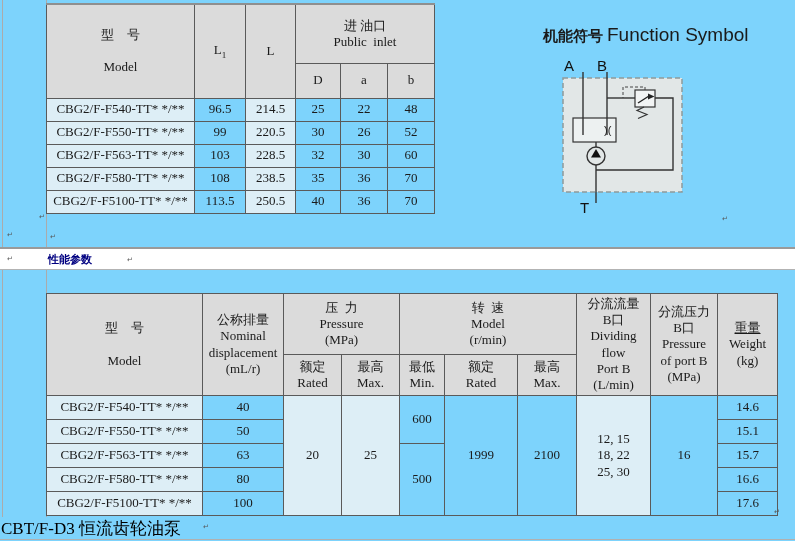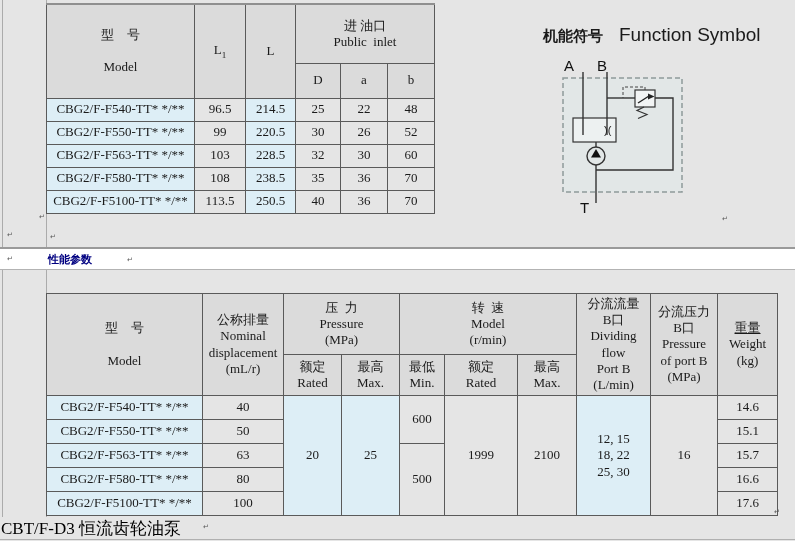--- a/index.html
+++ b/index.html
@@ -1,34 +1,34 @@
 <!DOCTYPE html>
 <html><head>
 <meta charset="utf-8">
 <style>
   html,body{margin:0;padding:0;background:#fff;}
-  #page{position:relative;width:795px;height:541px;background:#e5e5e5;overflow:hidden;
+  #page{position:relative;width:795px;height:541px;background:#7dd3fc;overflow:hidden;
         font-family:"Liberation Serif","DejaVu Serif",serif;color:#1a1a1a;}
   .vline{position:absolute;width:1px;background:#ababab;}
   .doc-table{border-collapse:collapse;table-layout:fixed;font-size:13px;}
   .doc-table td{border:1px solid #5a5a5a;text-align:center;vertical-align:middle;
                 padding:0;white-space:pre-wrap;line-height:1.24;overflow:hidden;}
   .gray{background:#dbdbdb;}
   .blue{background:#ddeef6;}
   .tblwrap{position:absolute;}
   .t1{border-top:2px solid #8f8f8f;}
   sub{font-size:9px;}
   .u{text-decoration:underline;display:block;}
   .wblock{display:block;}
   #band{position:absolute;left:0;top:247px;width:795px;height:20px;
         border-top:2px solid #9a9a9a;border-bottom:1px solid #b3b3b3;background:#fff;}
   #band .label{position:absolute;left:48px;top:3px;font-size:11px;font-weight:bold;color:#000080;}
   #caption{position:absolute;left:1px;top:517px;font-size:17px;color:#000;}
   .mark{position:absolute;font-size:7px;color:#555;font-family:"DejaVu Sans",sans-serif;line-height:7px;}
-  #fs-title{position:absolute;left:543px;top:24px;display:flex;gap:16px;align-items:baseline;}
+  #fs-title{position:absolute;left:543px;top:24px;display:flex;gap:4px;align-items:baseline;}
   #fs-title .zh{font-size:15px;font-weight:bold;font-family:"Liberation Sans","DejaVu Sans",sans-serif;}
   #fs-title .en{font-size:19px;font-family:"Liberation Sans","DejaVu Sans",sans-serif;}
   #fs-svg{position:absolute;left:530px;top:45px;}
   #bottomline{position:absolute;left:0;top:539px;width:795px;height:1px;background:#b0b0b0;}
 </style>
 </head>
 <body>
 
 <div id="page">
 

